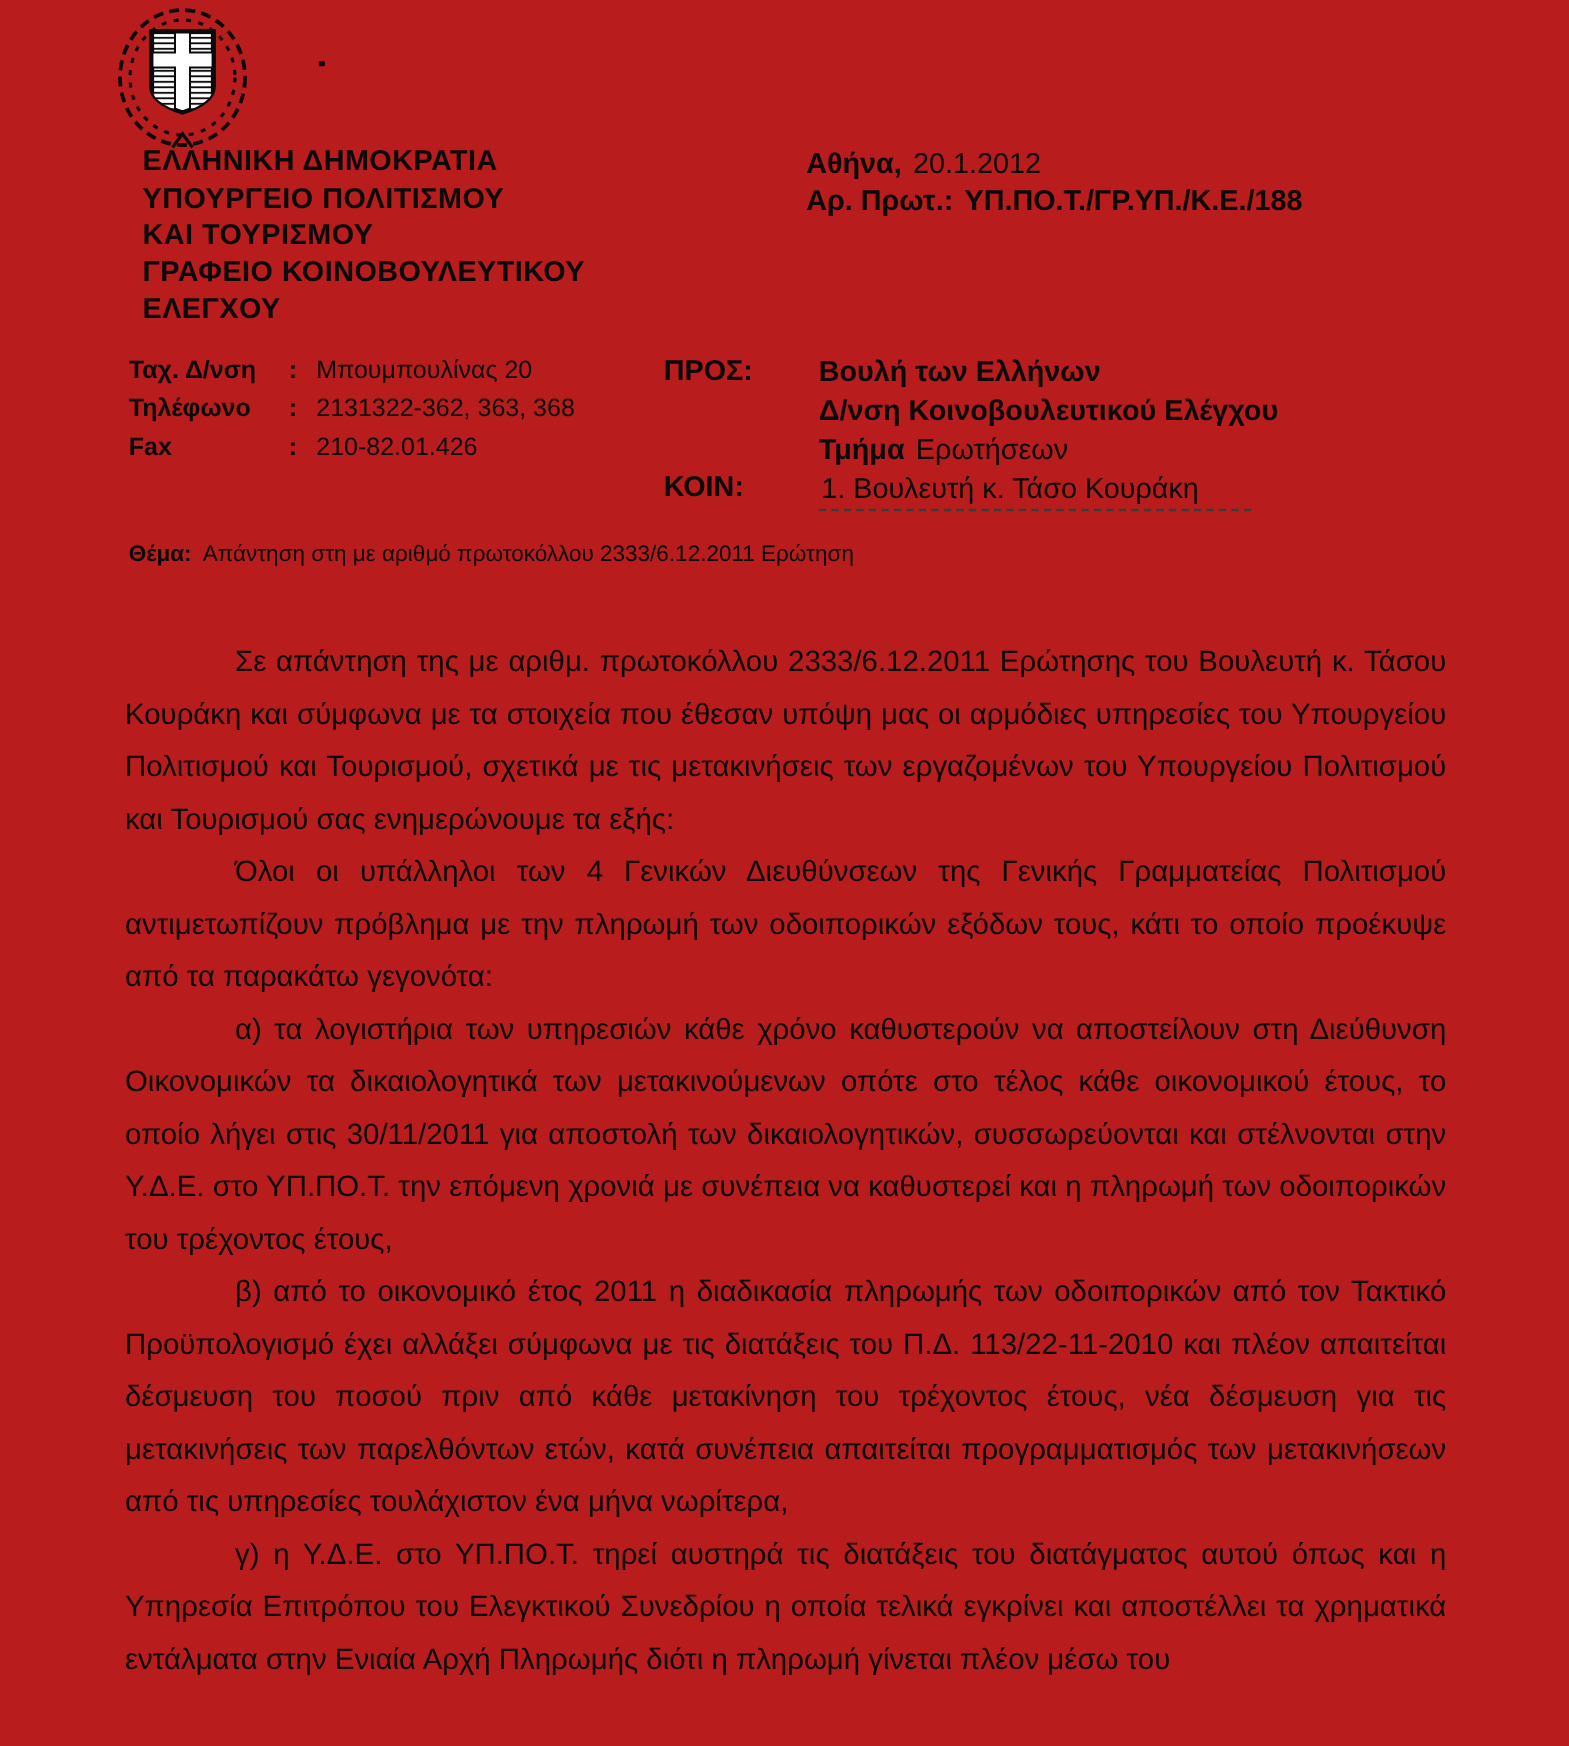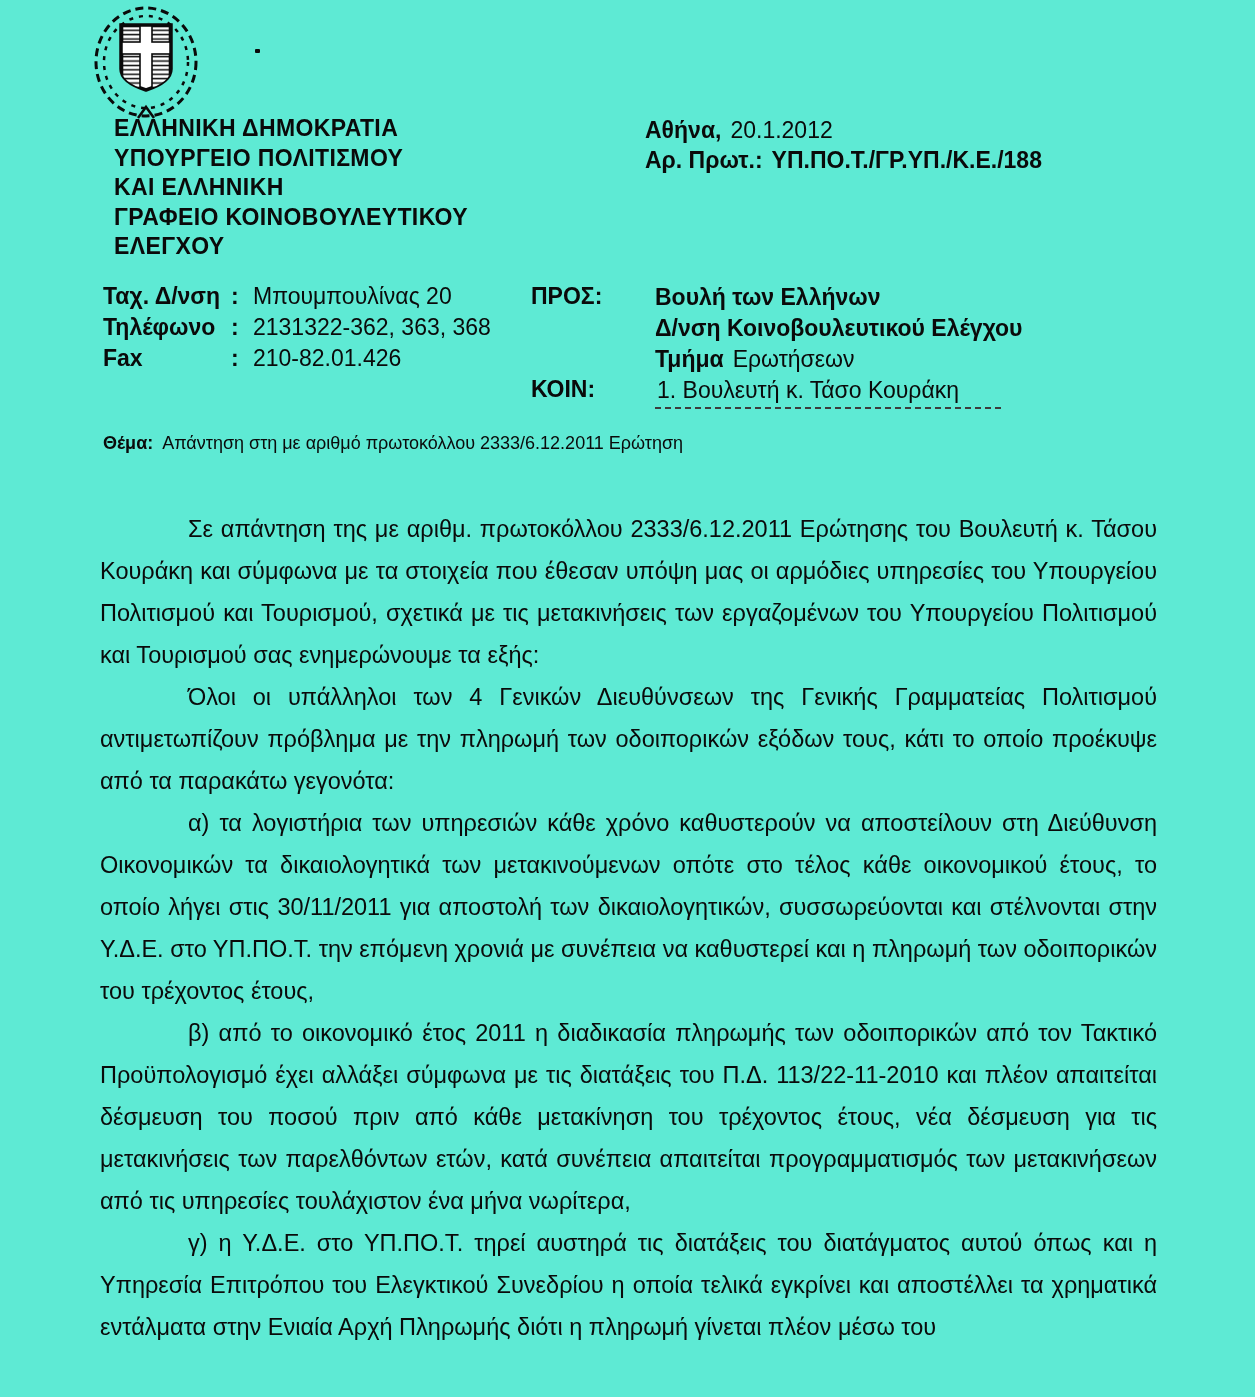--- a/index.html
+++ b/index.html
@@ -5,21 +5,21 @@
 <style>
   html, body {
     margin: 0;
     padding: 0;
     background: #ffffff;
   }
   .page {
     position: relative;
     width: 1255px;
     height: 1397px;
-    background: #5eead4;
+    background: #b91c1c;
     color: #0a0a0a;
     font-family: "Liberation Sans", "DejaVu Sans", sans-serif;
     overflow: hidden;
   }
   .b { font-weight: 700; }
   .gap { margin-right: 9px; }
 
   
   .artifact-dot {
     position: absolute;
@@ -53,21 +53,21 @@
     left: 645px; top: 115px;
     font-size: 23px;
     line-height: 30px;
     white-space: nowrap;
   }
 
   
   .contact {
     position: absolute;
     left: 103px; top: 281px;
-    font-size: 23px;
+    font-size: 20px;
     line-height: 31px;
     white-space: nowrap;
   }
   .crow .clabel {
     display: inline-block;
     width: 128px;
   }
   .crow .csep {
     display: inline-block;
     width: 22px;
@@ -154,21 +154,21 @@
         <rect x="64" y="20.5" width="17.5" height="15.5" fill="url(#hz)" stroke="#0a0a0a" stroke-width="1.6"></rect>
         <rect x="34.5" y="48" width="17.5" height="34" fill="url(#hz)" stroke="#0a0a0a" stroke-width="1.6"></rect>
         <rect x="64" y="48" width="17.5" height="34" fill="url(#hz)" stroke="#0a0a0a" stroke-width="1.6"></rect>
       </g>
     </svg>
   </div>
 
   <div class="agency">
     <div>ΕΛΛΗΝΙΚΗ ΔΗΜΟΚΡΑΤΙΑ</div>
     <div>ΥΠΟΥΡΓΕΙΟ ΠΟΛΙΤΙΣΜΟΥ</div>
-    <div>ΚΑΙ ΕΛΛΗΝΙΚΗ</div>
+    <div>ΚΑΙ ΤΟΥΡΙΣΜΟΥ</div>
     <div>ΓΡΑΦΕΙΟ ΚΟΙΝΟΒΟΥΛΕΥΤΙΚΟΥ</div>
     <div>ΕΛΕΓΧΟΥ</div>
   </div>
 
   <div class="dateblock">
     <div>
       <span class="b gap">Αθήνα,</span><span>20.1.2012</span>
     </div>
     <div class="b">
       <span class="gap">Αρ. Πρωτ.:</span><span>ΥΠ.ΠΟ.Τ./ΓΡ.ΥΠ./Κ.Ε./188</span>

